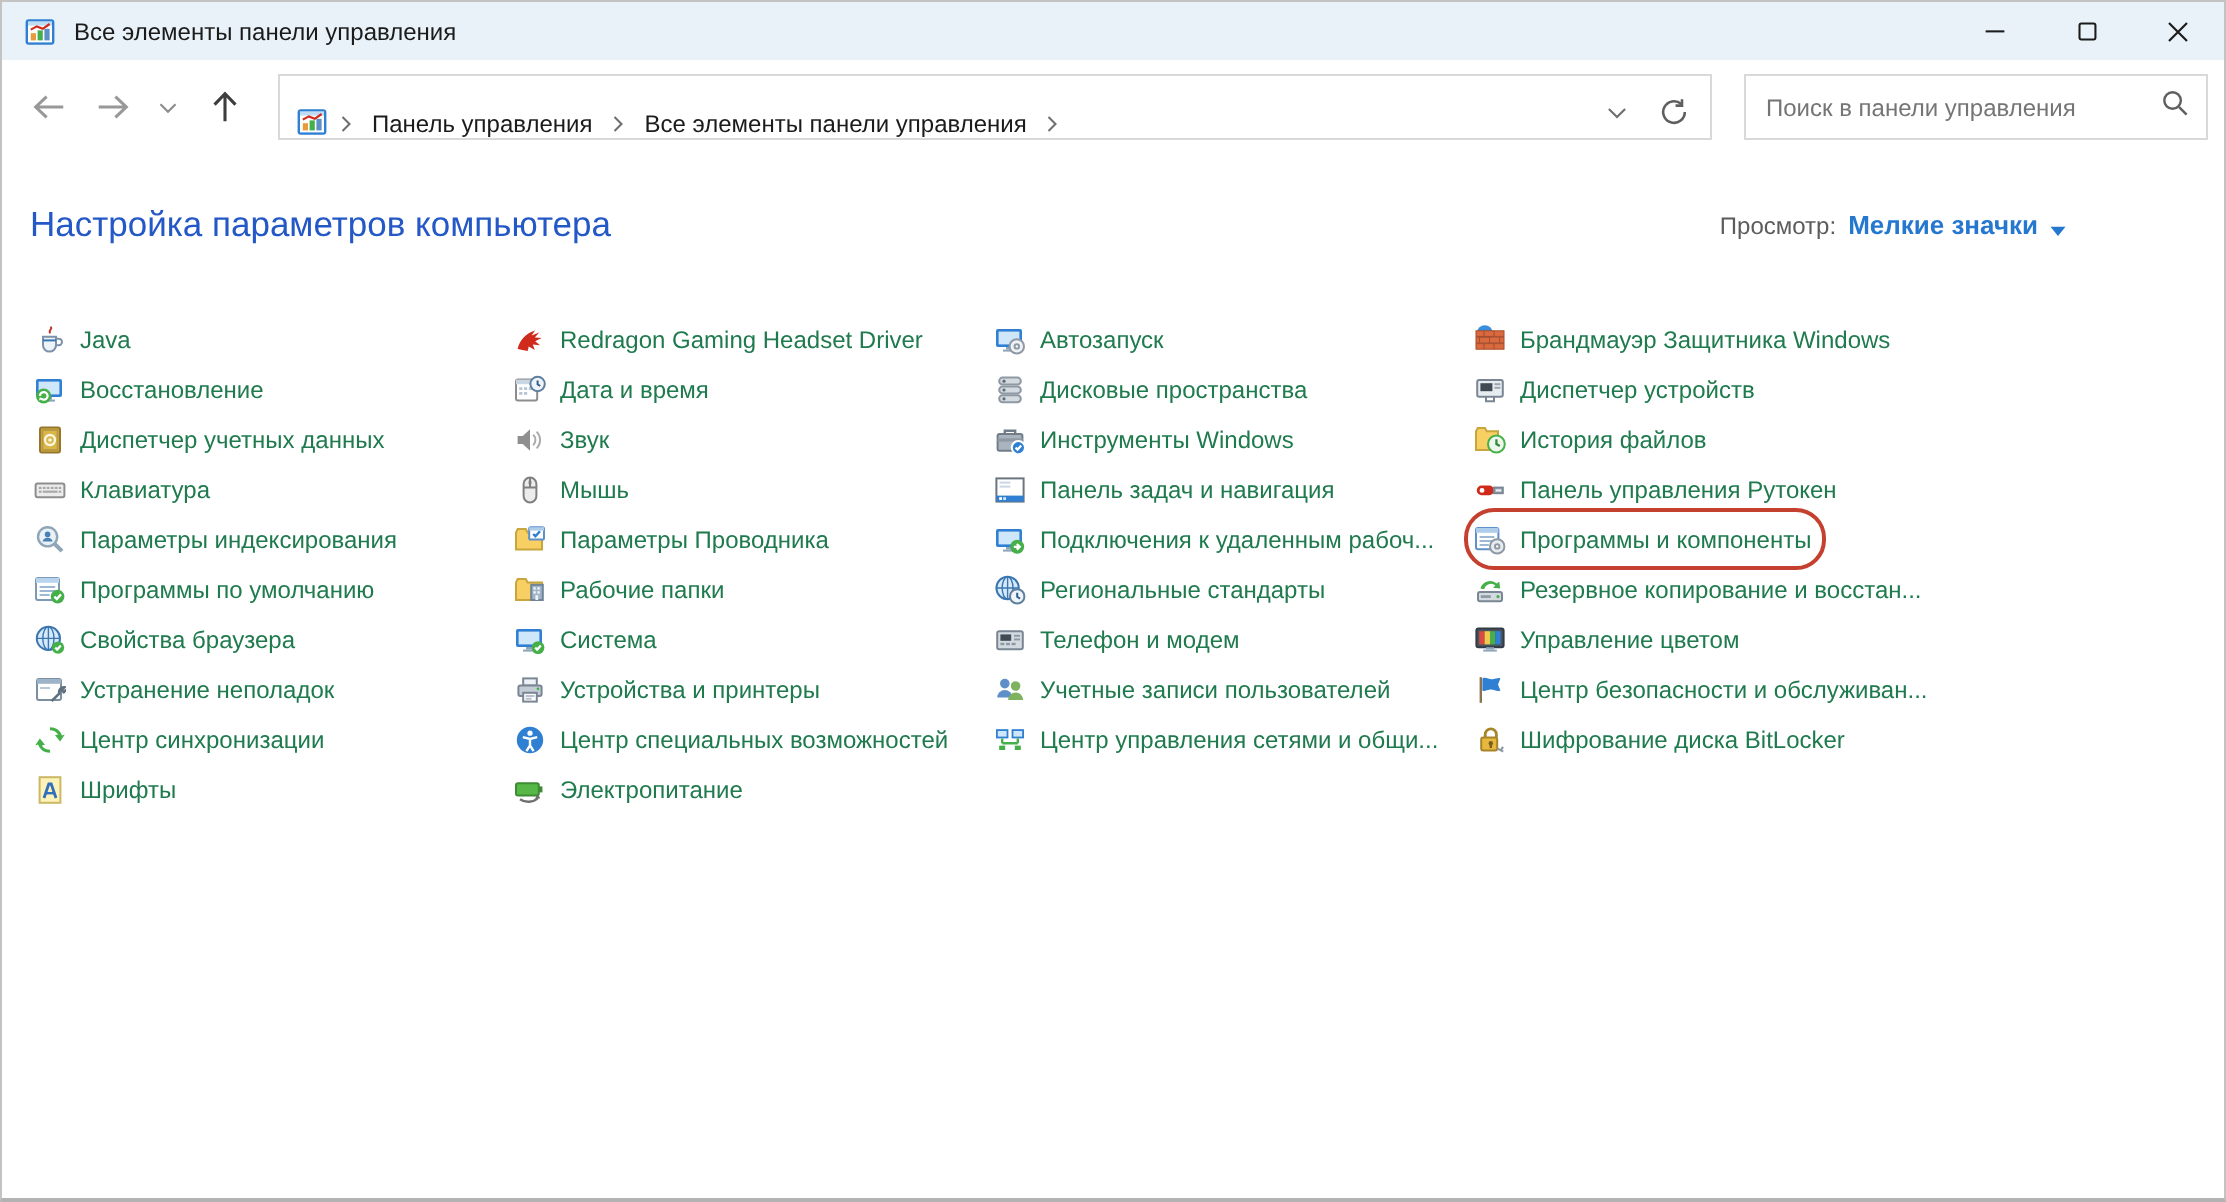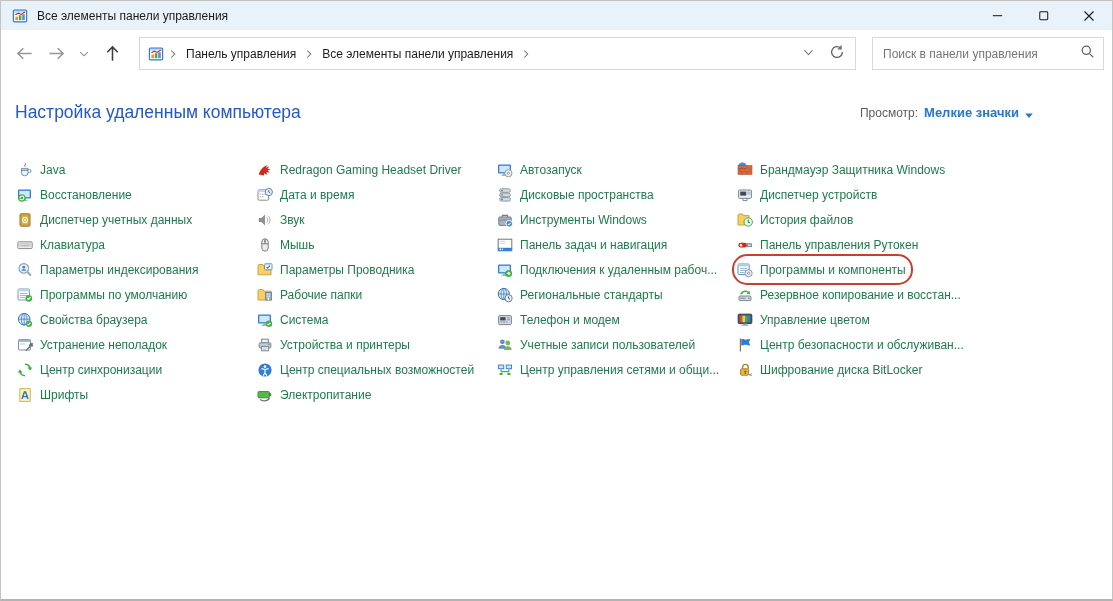--- a/index.html
+++ b/index.html
@@ -15,21 +15,21 @@
   .titlebar .app-icon { width:16px; height:16px; flex:0 0 auto; }
   .titlebar .title { font-size:12px; margin-left:9px; color:#1b1b1b; }
   .win-controls { margin-left:auto; display:flex; height:100%; }
   .win-btn { width:46px; height:100%; display:flex; align-items:center; justify-content:center; }
   .win-btn svg { display:block; }
 
   
   .navbar { height:47px; display:flex; align-items:center; padding:0 8px 0 10px; gap:6px; flex:0 0 auto; background:#fff; }
   .nav-btn { width:26px; height:26px; display:flex; align-items:center; justify-content:center; flex:0 0 auto; }
   .nav-btn.small { width:18px; }
-  .breadcrumb-bar { flex:1 1 auto; height:33px; border:1px solid #d9d9d9; display:flex; align-items:center;
+  .breadcrumb-bar { flex:1 1 auto; height:33px; border:1px solid #d9d9d9; display:flex; align-items:flex-end;
                     padding:0 6px 0 8px; margin-left:8px; background:#fff; }
   .breadcrumb-bar .cp-icon { width:16px; height:16px; flex:0 0 auto; }
   .crumb { font-size:12px; color:#1b1b1b; padding:0 4px; white-space:nowrap; }
   .crumb-chev { width:14px; height:14px; flex:0 0 auto; margin:0 2px; }
   .bar-right { margin-left:auto; display:flex; align-items:center; gap:14px; padding-right:4px; }
   .searchbox { width:232px; height:33px; border:1px solid #d9d9d9; margin-left:10px; display:flex; align-items:center;
                padding:0 8px 0 10px; flex:0 0 auto; background:#fff; }
   .searchbox input { flex:1 1 auto; border:none; outline:none; font-size:12px; color:#1b1b1b; min-width:0;
                      font-family:"Liberation Sans","DejaVu Sans",sans-serif; }
   .searchbox input::placeholder { color:#757575; opacity:1; }
@@ -155,21 +155,21 @@
         <svg width="15" height="15" viewBox="0 0 16 16">
             <circle cx="6.7" cy="6.7" r="4.4" stroke="#5f5f5f" stroke-width="1.3" fill="none"></circle>
             <path d="M10.2 10.2l4 4" stroke="#5f5f5f" stroke-width="1.3"></path>
           </svg>
       </span>
     </div>
   </div>
 
   <div class="content">
     <div class="page-header">
-      <h1 class="page-title">Настройка удаленным компьютера</h1>
+      <h1 class="page-title">Настройка параметров компьютера</h1>
       <div class="view-control">
         <span class="view-label">Просмотр:</span>
         <span class="view-value">
           <span>Мелкие значки</span>
           <svg width="10" height="9" viewBox="0 0 12 10">
               <path d="M1.5 2.5h9L6 8z" fill="#2577cf"></path>
             </svg>
         </span>
       </div>
     </div>

